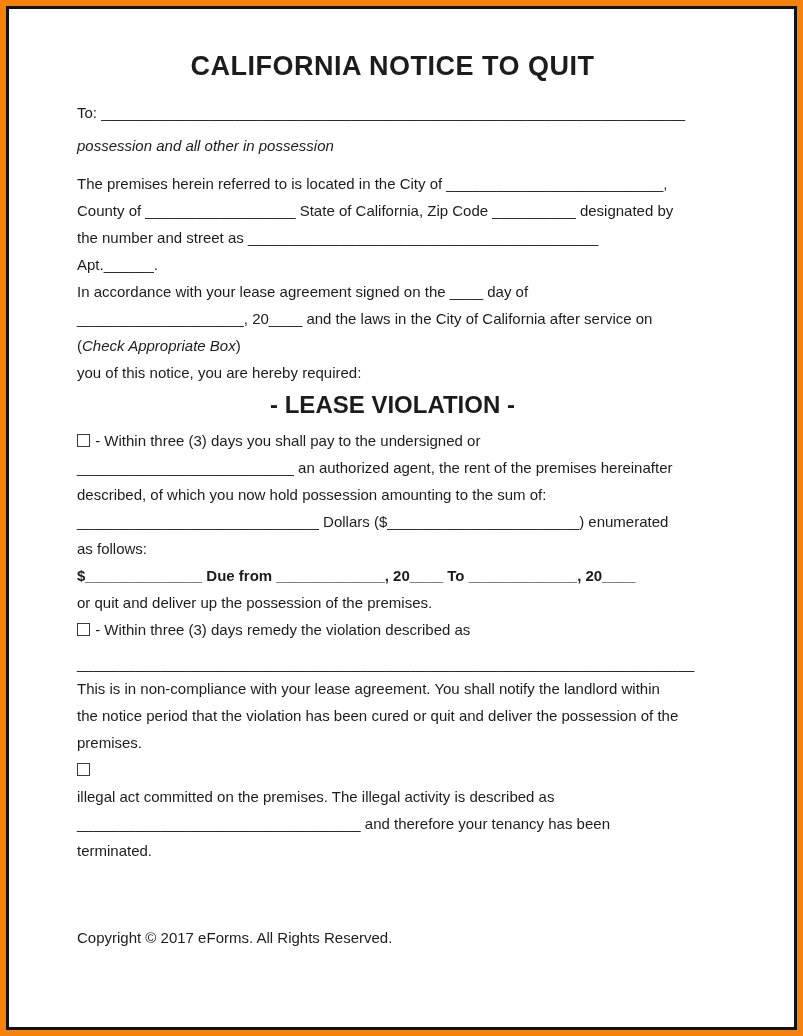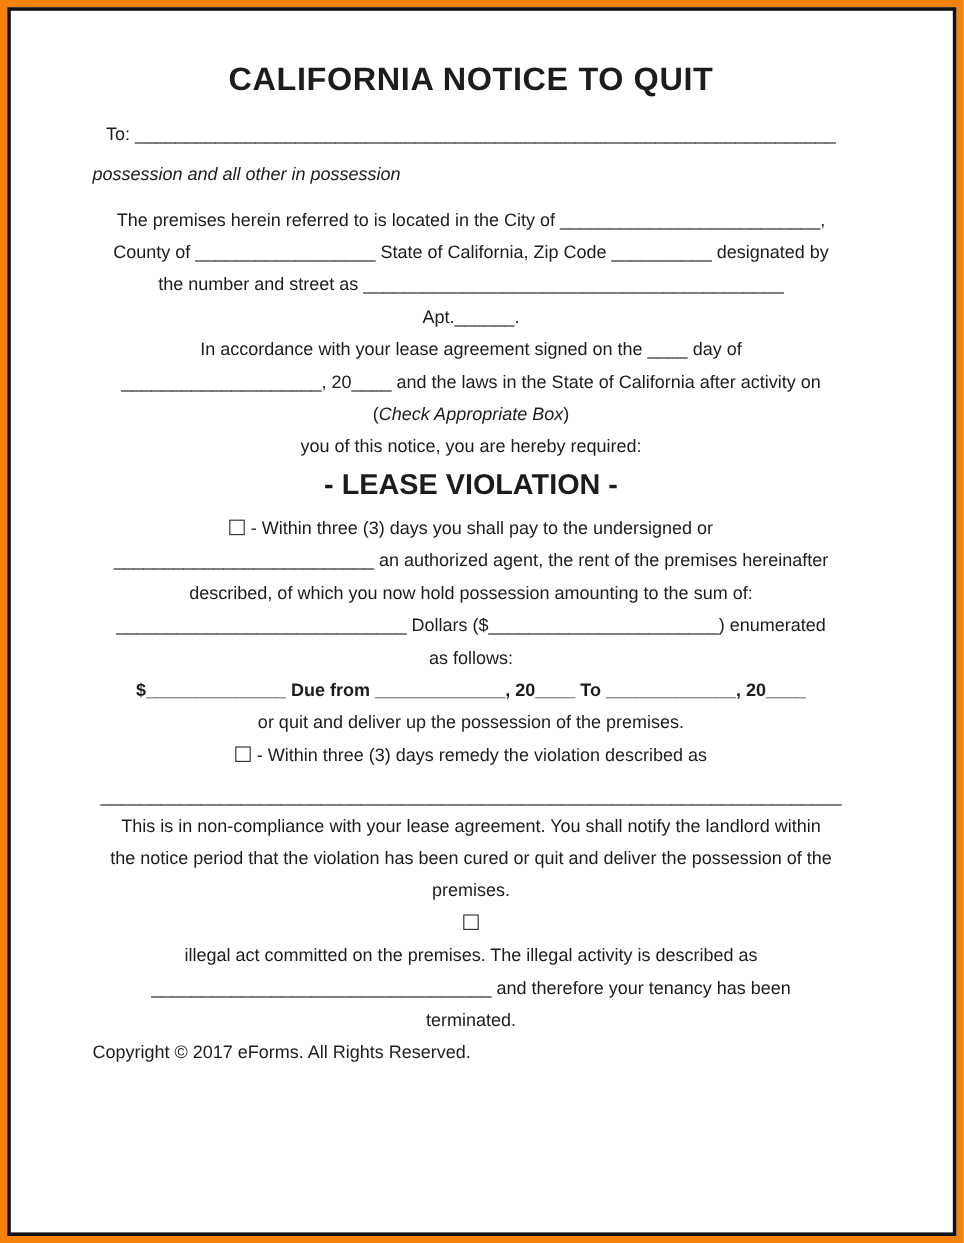--- a/index.html
+++ b/index.html
@@ -15,21 +15,21 @@
     height:100%;
     box-sizing:border-box;
     overflow:hidden;
   }
   .content{
     padding:40px 86px 0 68px;
     font-family:"Liberation Sans",sans-serif;
     font-size:15px;
     color:#1c1c1c;
   }
-  .line{line-height:27px;white-space:pre;text-align:center;}
+  .line{line-height:27px;white-space:pre;}
   .doc-title{
     font-size:27px;
     font-weight:bold;
     text-align:center;
     line-height:34px;
     letter-spacing:.5px;
     margin:0 0 16px 0;
     white-space:pre;
   }
   .to-line{margin-bottom:8px;}
@@ -45,21 +45,21 @@
   }
   .bold-line{font-weight:bold;}
   .cb{
     display:inline-block;
     width:11px;height:11px;
     border:1px solid #3a3a3a;
     background:#fff;
     margin:0 1px -1px 0;
   }
   .blank-line{line-height:22px;margin-top:10px;}
-  .footer-line{line-height:27px;white-space:pre;}
+  .footer-line{margin-top:60px;line-height:27px;white-space:pre;}
 </style>
 </head>
 <body>
 
 <div class="page">
   <div class="paper">
     <div class="content">
 
       <div class="doc-title">CALIFORNIA NOTICE TO QUIT</div>
 
@@ -71,21 +71,21 @@
 
       <div>
         <div class="line">The premises herein referred to is located in the City of __________________________,</div>
         <div class="line">County of __________________ State of California, Zip Code __________ designated by</div>
         <div class="line">the number and street as __________________________________________</div>
         <div class="line">Apt.______.</div>
       </div>
 
       <div>
         <div class="line">In accordance with your lease agreement signed on the ____ day of</div>
-        <div class="line">____________________, 20____ and the laws in the State of California after activity on</div>
+        <div class="line">____________________, 20____ and the laws in the City of California after service on</div>
         <div class="line"><span>(</span><span class="italic-note">Check Appropriate Box</span><span>)</span></div>
         <div class="line">you of this notice, you are hereby required:</div>
       </div>
 
       <div class="section-heading">- LEASE VIOLATION -</div>
 
       <div>
         <div class="line"><span class="cb"></span><span> - Within three (3) days you shall pay to the undersigned or</span></div>
         <div class="line">__________________________ an authorized agent, the rent of the premises hereinafter</div>
         <div class="line">described, of which you now hold possession amounting to the sum of:</div>

